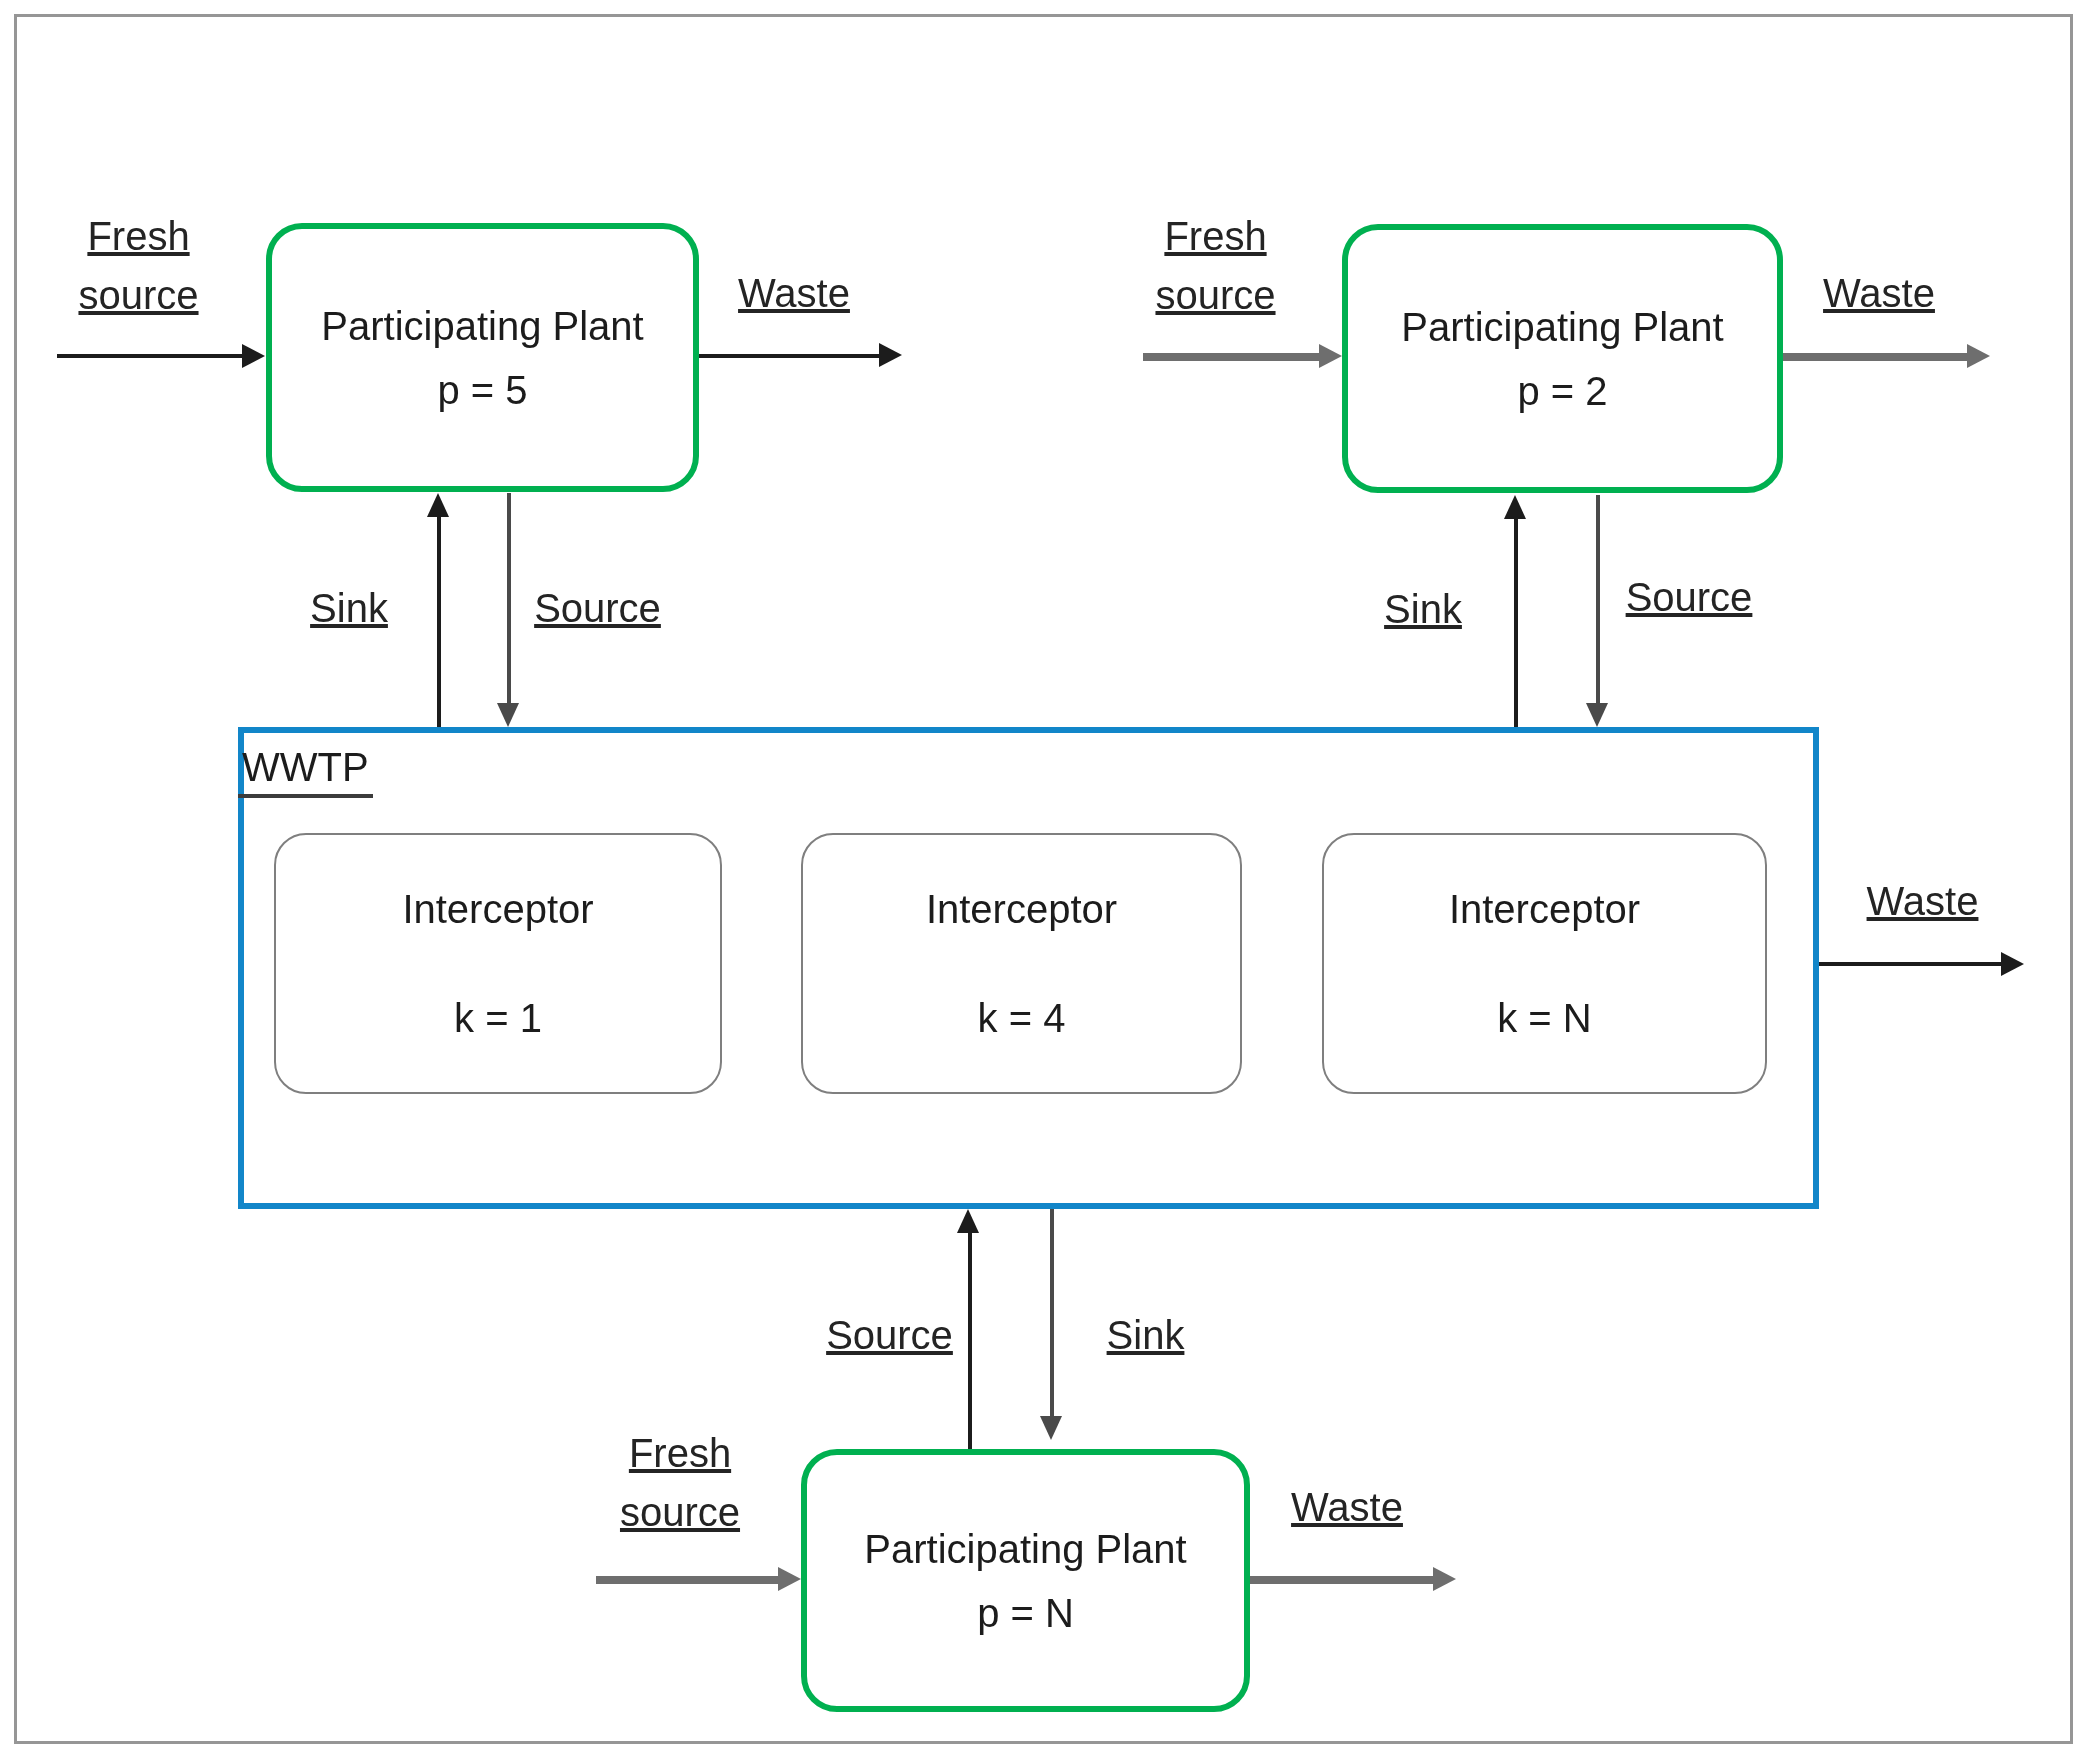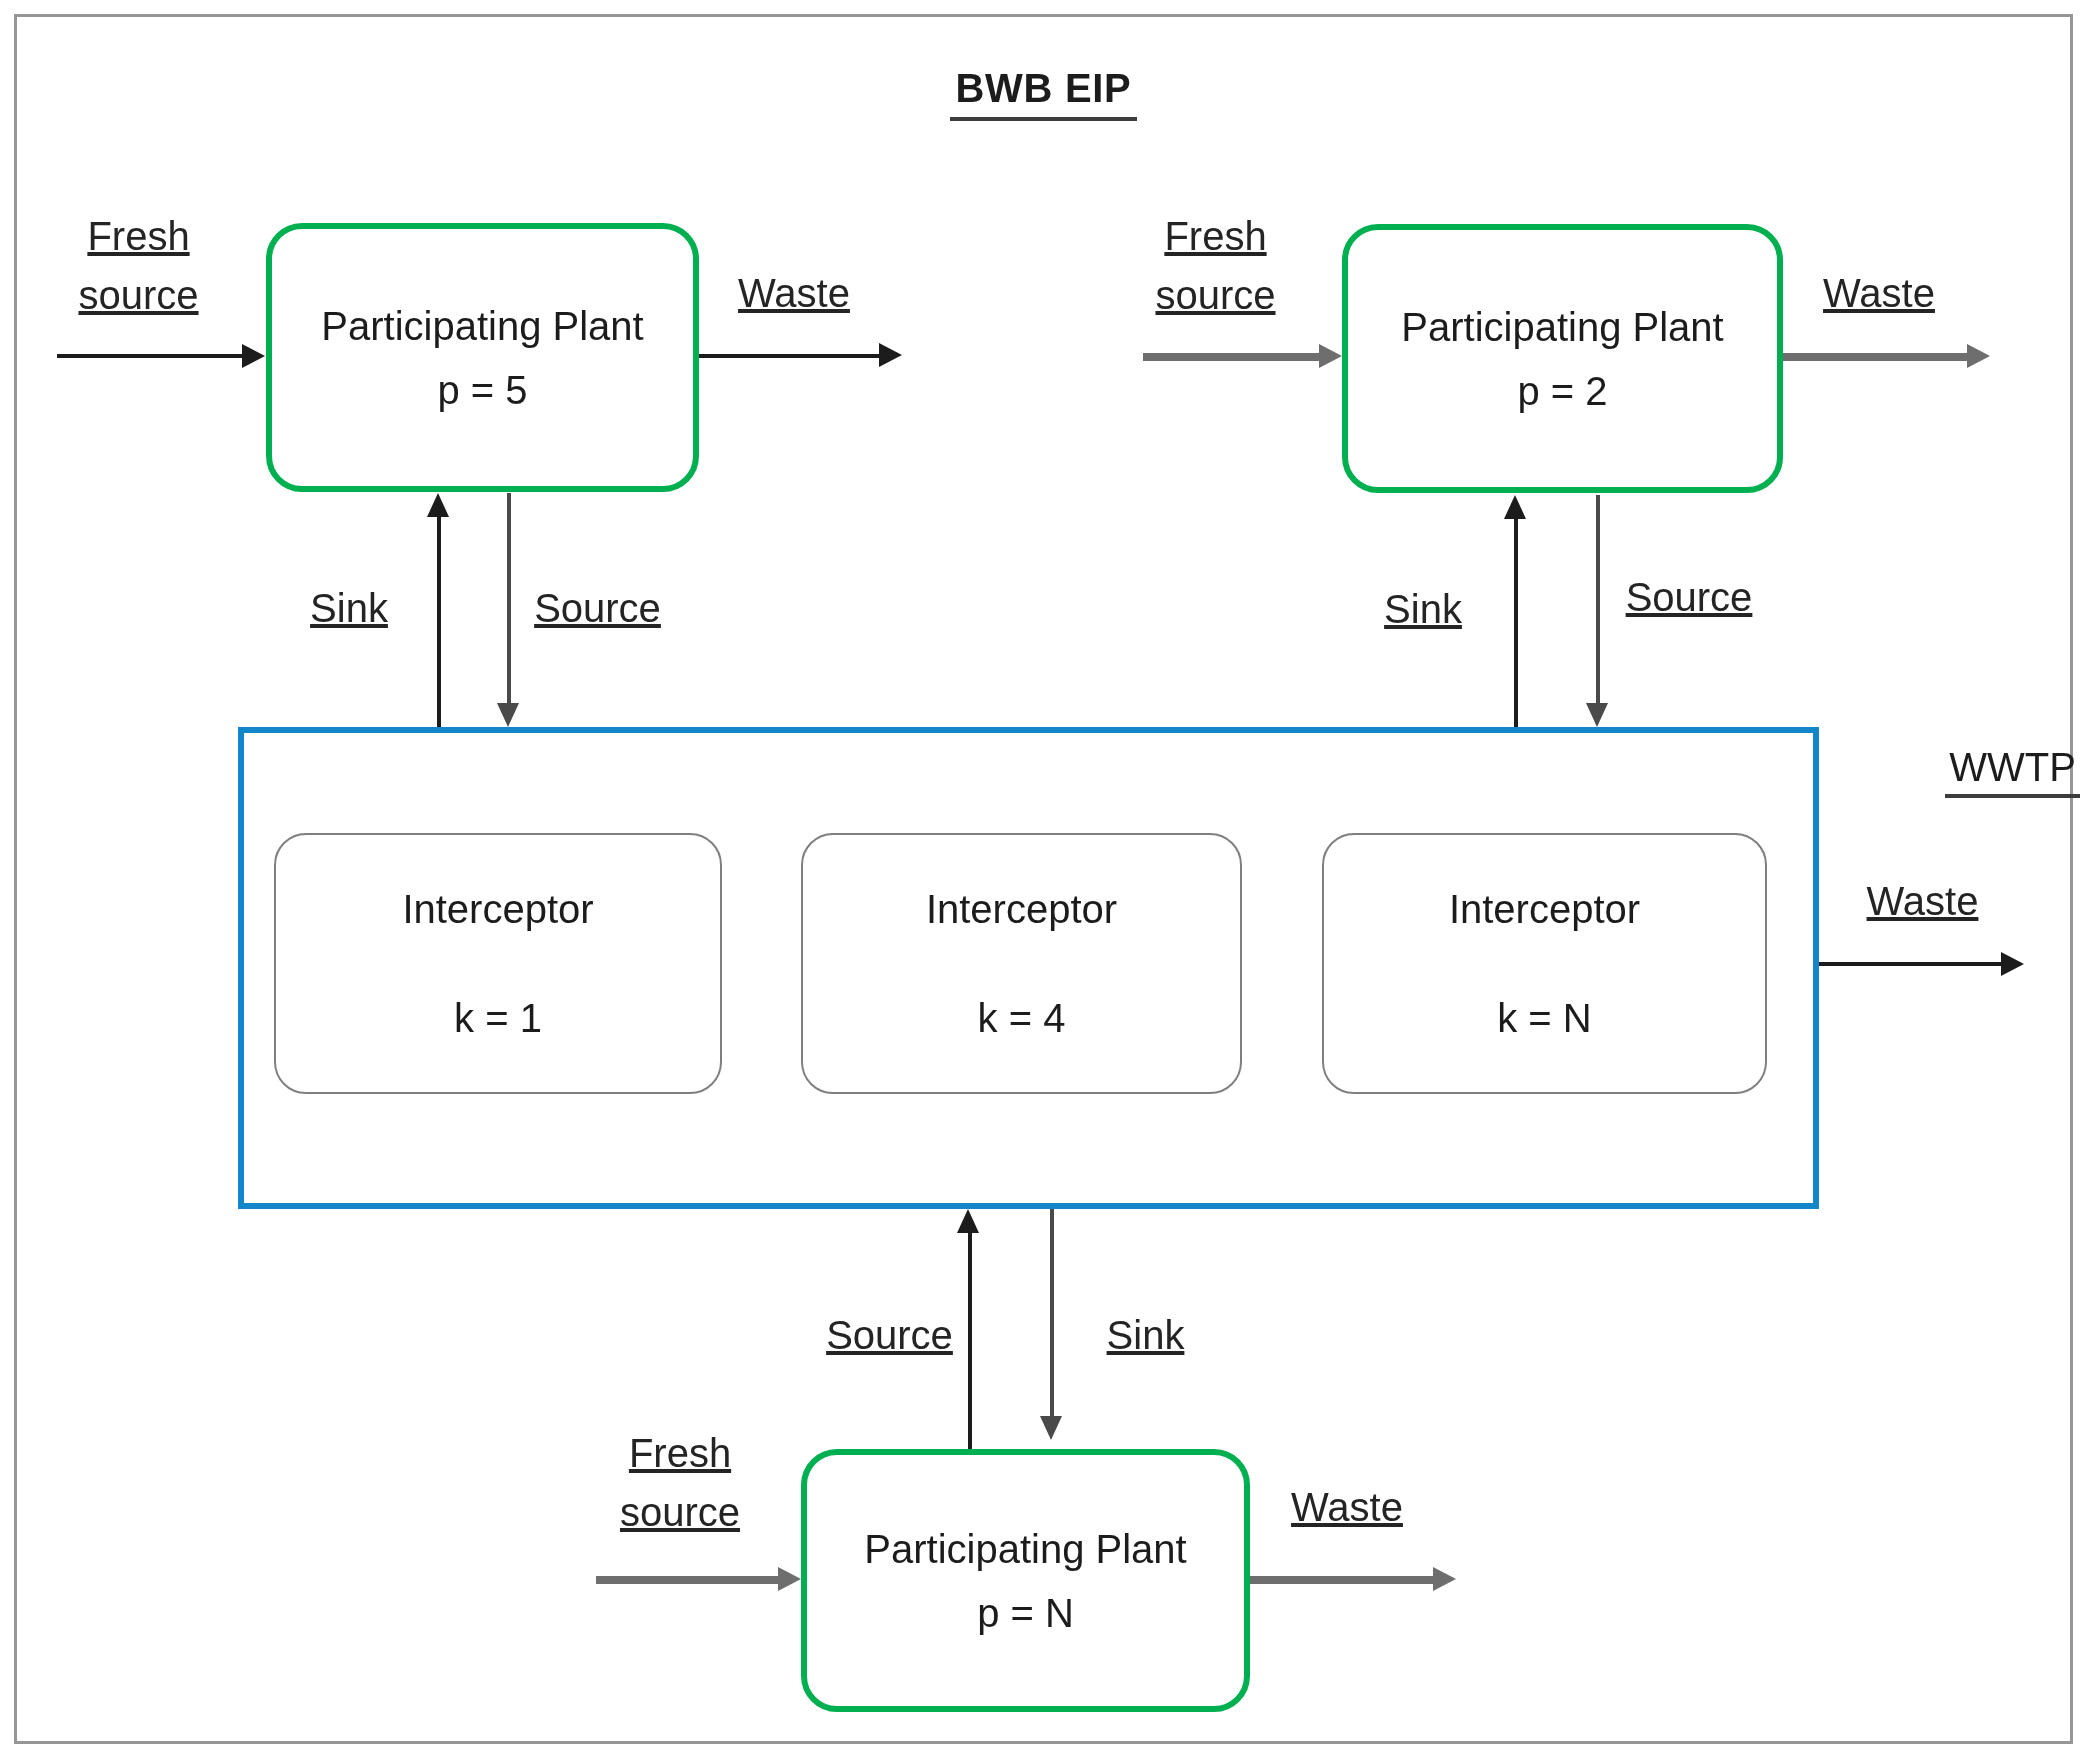--- a/index.html
+++ b/index.html
@@ -28,21 +28,21 @@
   .plant{
     position:absolute;border:6.2px solid var(--plant-border);border-radius:36px;
     background:#ffffff;display:flex;flex-direction:column;align-items:center;
     justify-content:center;text-align:center;font-size:40px;line-height:64px;
     box-sizing:border-box;
   }
   .wwtp{
     position:absolute;left:238px;top:727px;width:1581px;height:482px;
     border:6.2px solid var(--wwtp-border);box-sizing:border-box;background:#ffffff;
   }
-  .wwtp-label-wrap{position:absolute;left:238px;top:745px;width:1842px;text-align:right;}
+  .wwtp-label-wrap{position:absolute;left:238px;top:745px;width:1842px;text-align:left;}
   .wwtp-label{
     display:inline-block;font-size:40px;border-bottom:4.1px solid #3c3c3c;
     padding:0 4.1px 4.1px 4.1px;
   }
   .interceptor{
     position:absolute;top:833px;height:261px;border:2.8px solid var(--interceptor-border);
     border-radius:32px;background:#ffffff;display:flex;flex-direction:column;
     align-items:center;justify-content:center;gap:45px;text-align:center;
     font-size:40px;line-height:64px;box-sizing:border-box;
   }
@@ -59,23 +59,20 @@
   .head.right.gray{border-left-color:var(--arrow-gray);}
   .head.up{border-left:11.7px solid transparent;border-right:11.7px solid transparent;border-bottom:24px solid var(--ink);}
   .head.down{border-left:11.7px solid transparent;border-right:11.7px solid transparent;border-top:24px solid var(--arrow-mid);}
 </style>
 </head>
 <body>
 
 <div class="canvas">
   <div class="figure-border"></div>
 
-  <div class="title-wrap">
-    <span class="title">BWB EIP</span>
-  </div>
 
   <div class="plant" style="left:266px;top:223px;width:433px;height:269px;">
     <div>Participating Plant</div>
     <div>p = 5</div>
   </div>
 
   <div class="plant" style="left:1342px;top:224px;width:441px;height:269px;">
     <div>Participating Plant</div>
     <div>p = 2</div>
   </div>

